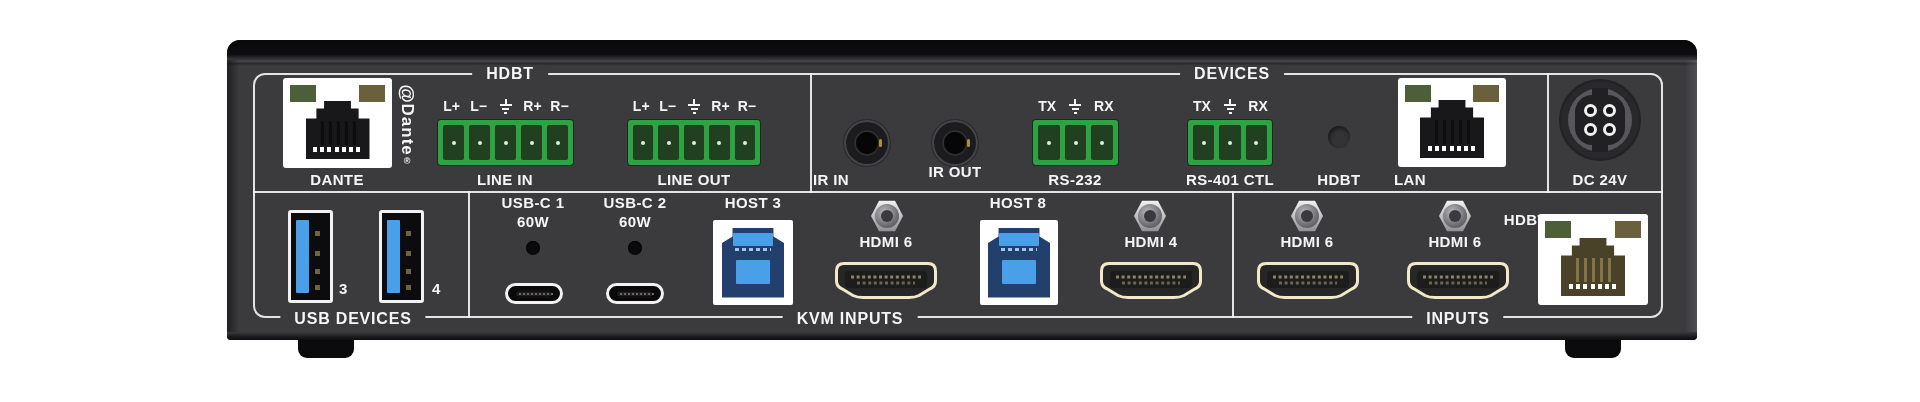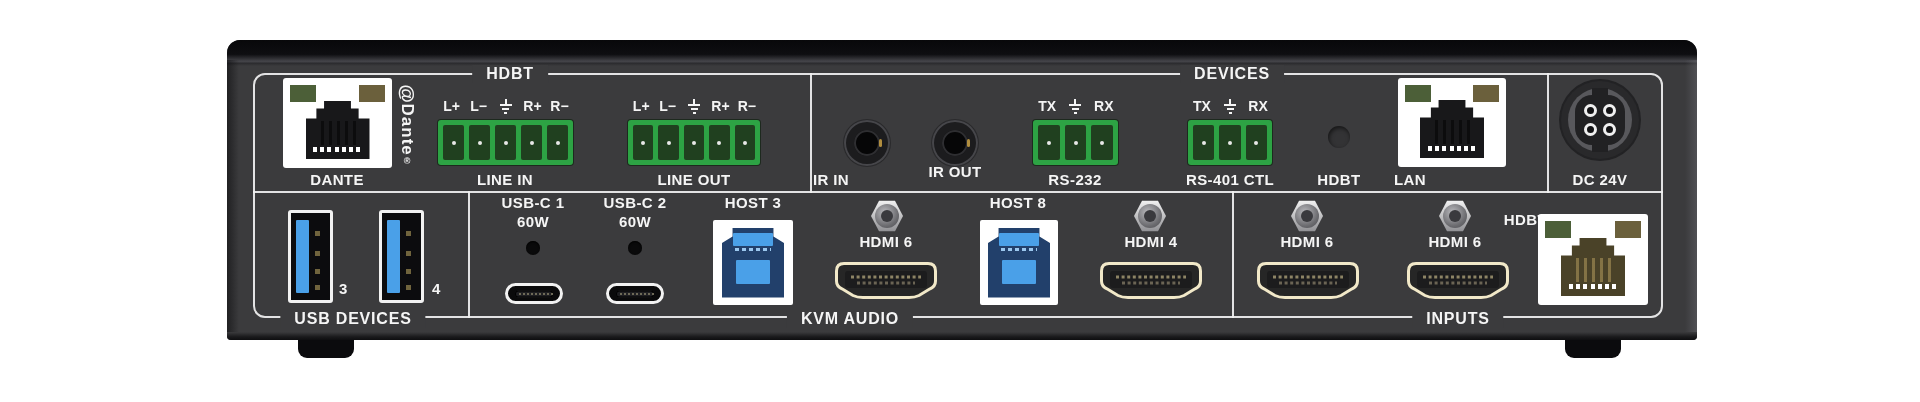--- a/index.html
+++ b/index.html
@@ -120,21 +120,21 @@
     <div class="obox"></div>
     <div class="hline" style="left:26px;top:151px;width:1410px;"></div>
     <div class="vline" style="left:583px;top:33px;height:120px;"></div>
     <div class="vline" style="left:1320px;top:33px;height:120px;"></div>
     <div class="vline" style="left:241px;top:151px;height:127px;"></div>
     <div class="vline" style="left:1005px;top:151px;height:127px;"></div>
 
     <div class="seclabel" style="left:283px;top:34px;">HDBT</div>
     <div class="seclabel" style="left:1005px;top:34px;">DEVICES</div>
     <div class="seclabel" style="left:126px;top:279px;">USB DEVICES</div>
-    <div class="seclabel" style="left:623px;top:279px;">KVM AUDIO</div>
+    <div class="seclabel" style="left:623px;top:279px;">KVM INPUTS</div>
     <div class="seclabel" style="left:1231px;top:279px;">INPUTS</div>
 
     <div class="rj45" style="left:56px;top:38px;width:109px;height:90px;">
       <div class="led" style="left:7px;background:var(--ledg);"></div>
       <div class="led" style="right:7px;background:var(--leda);"></div>
       <div class="plug" style="background:#18181a;">
         <div class="slots"></div>
         <div class="pinsrow"></div>
       </div>
     </div>

